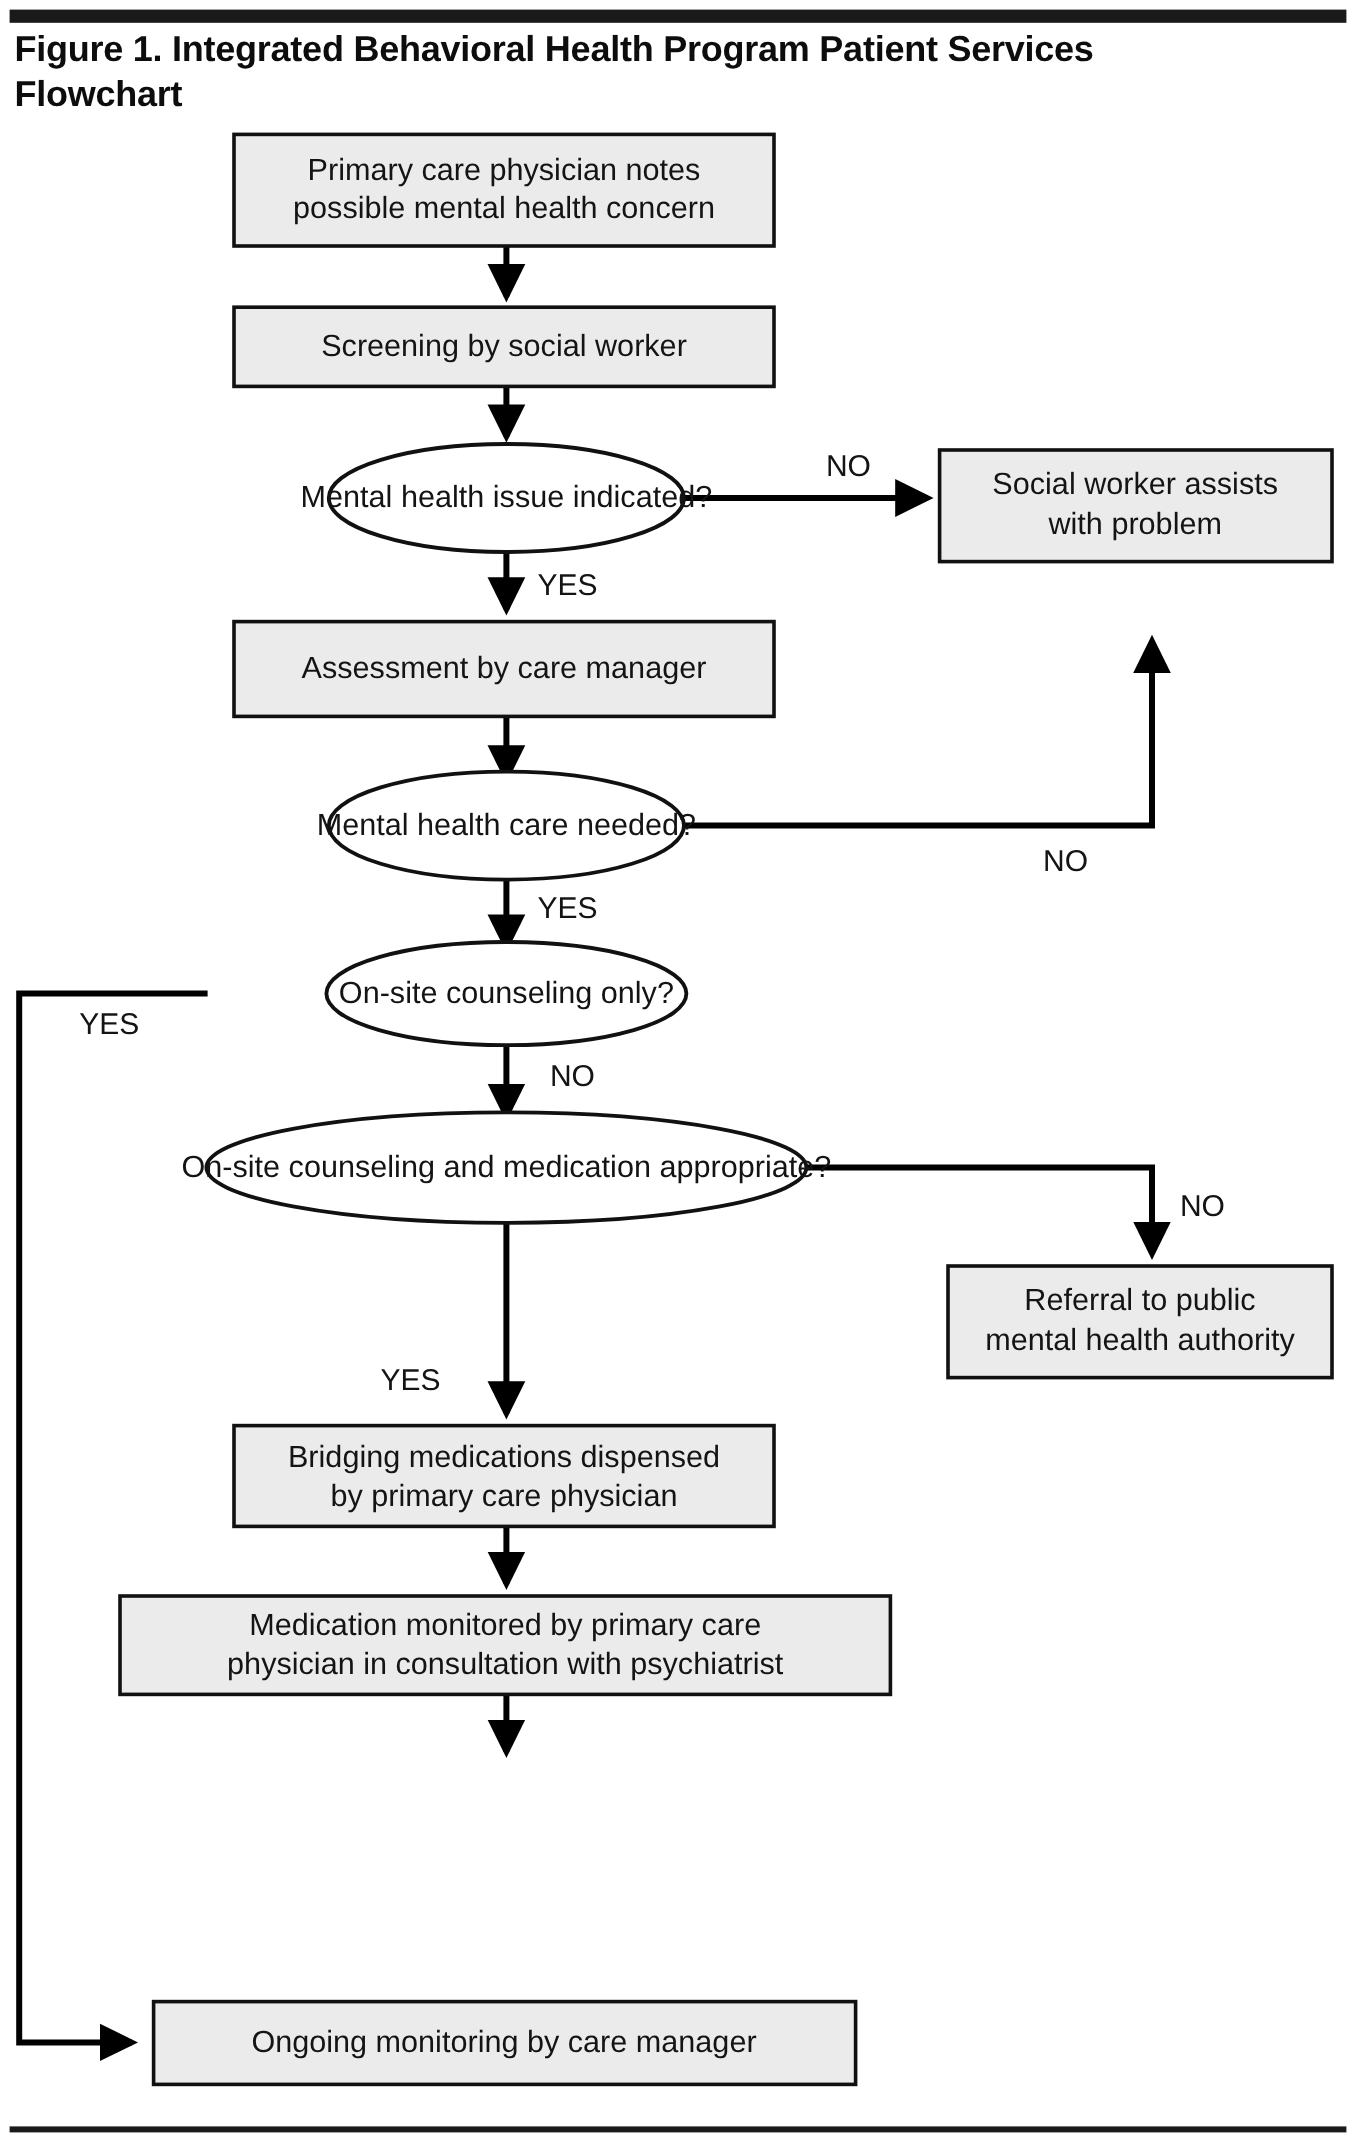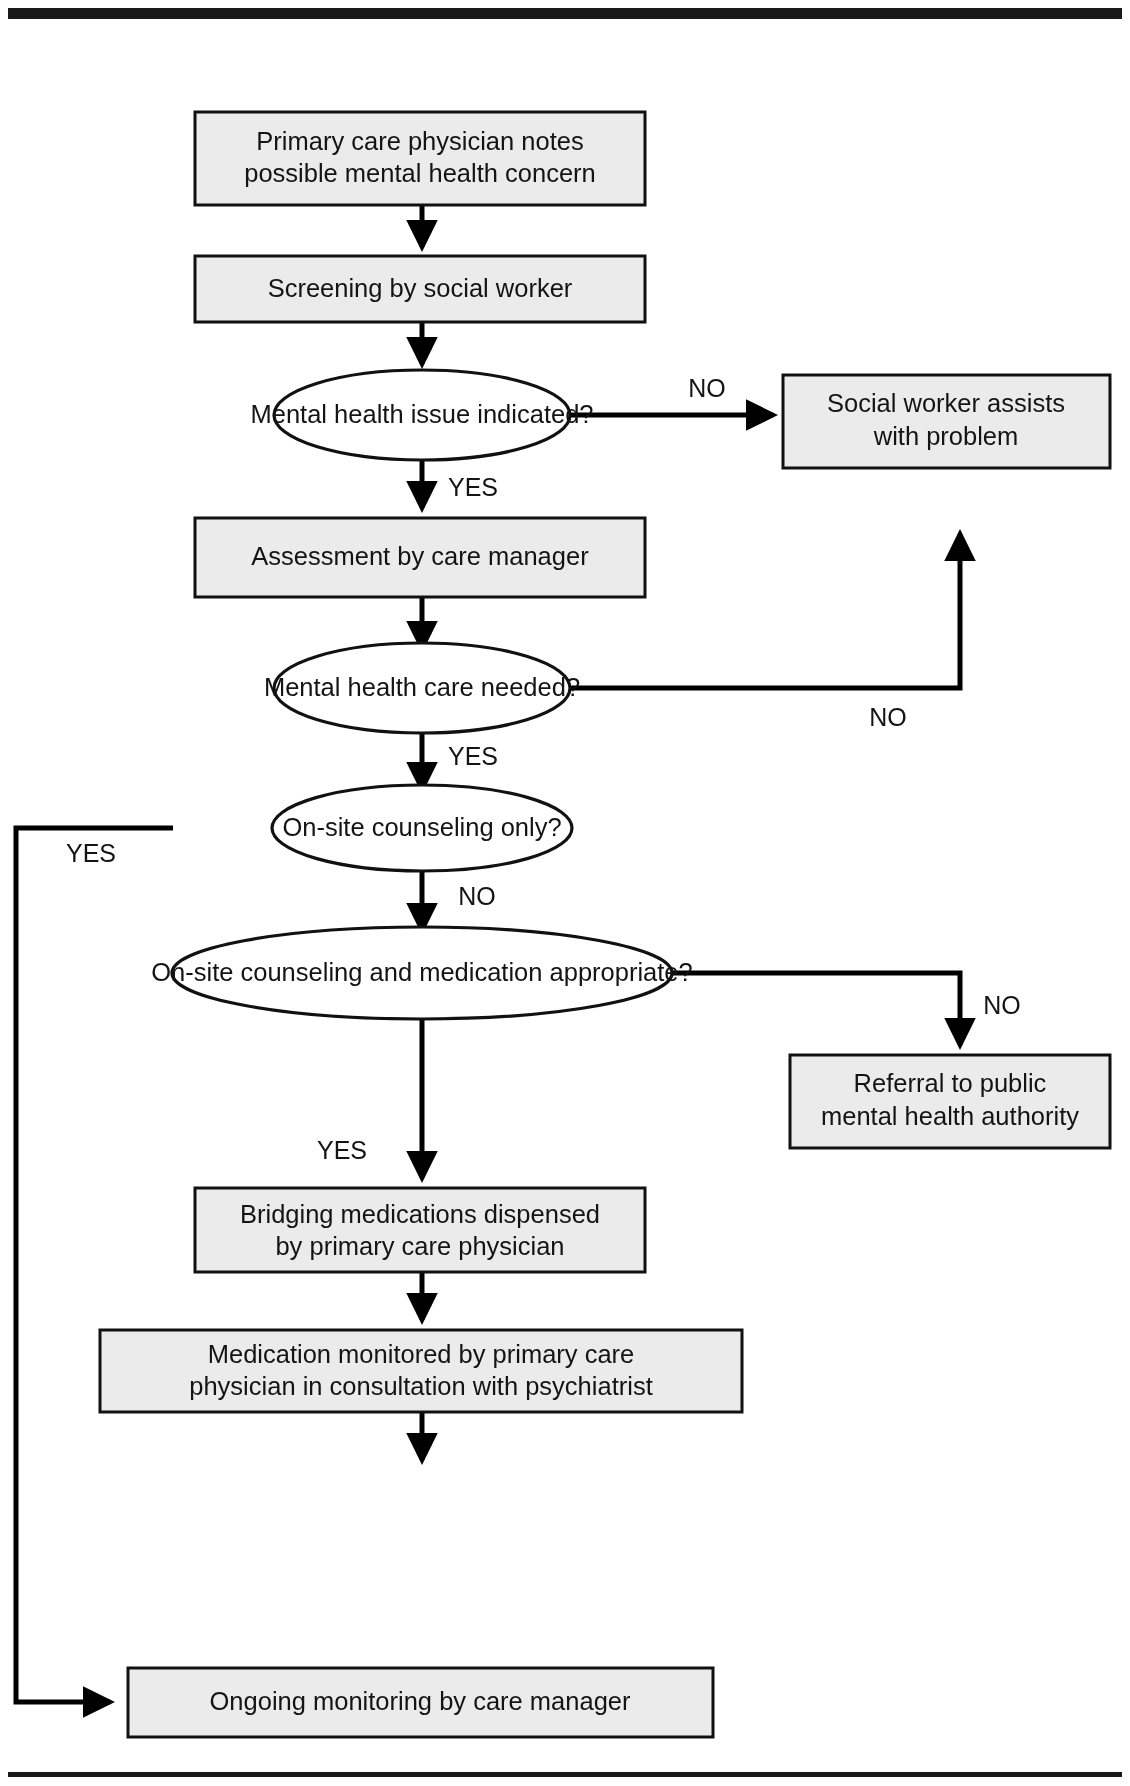--- a/index.html
+++ b/index.html
@@ -87,20 +87,21 @@
     dominant-baseline: middle;
   }
 </style>
 </head>
 <body>
 
 <div id="figure-root">
 
   <div class="rule-top"></div>
 
+  <div class="fig-title">Figure 1. Integrated Behavioral Health Program Patient Services Flowchart</div>
 
   <svg class="flow" viewBox="0 0 1130 1786">
     <defs>
       <marker id="arrowhead" markerWidth="7" markerHeight="7" refX="5.4" refY="3.5" orient="auto" markerUnits="strokeWidth">
         <polygon points="0,0.35 6.4,3.5 0,6.65" fill="#000000"></polygon>
       </marker>
     </defs>
 
     <path class="edge" d="M 422,205 L 422,247" marker-end="url(#arrowhead)"></path>
 

